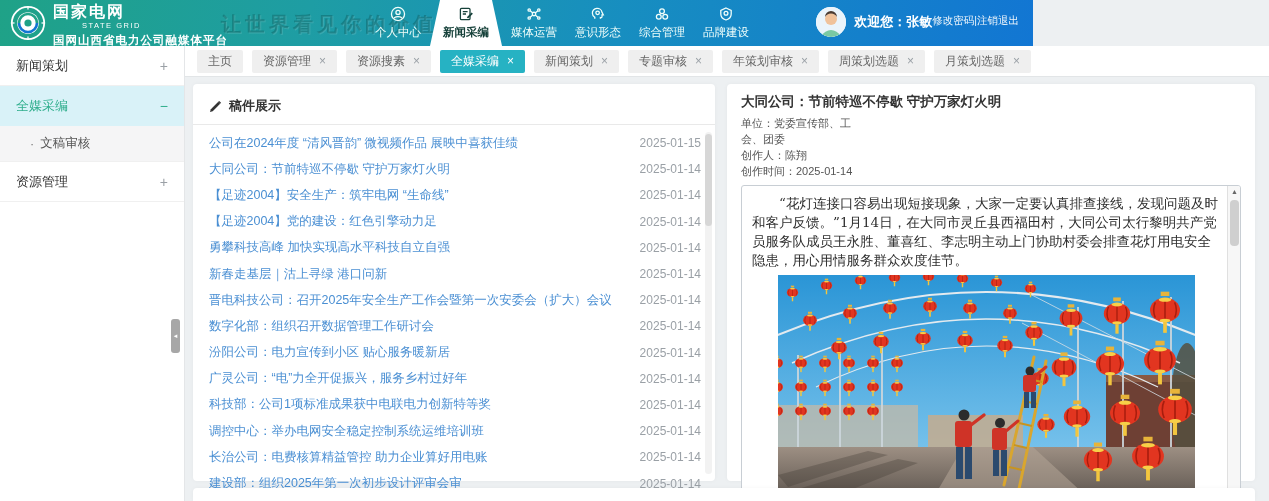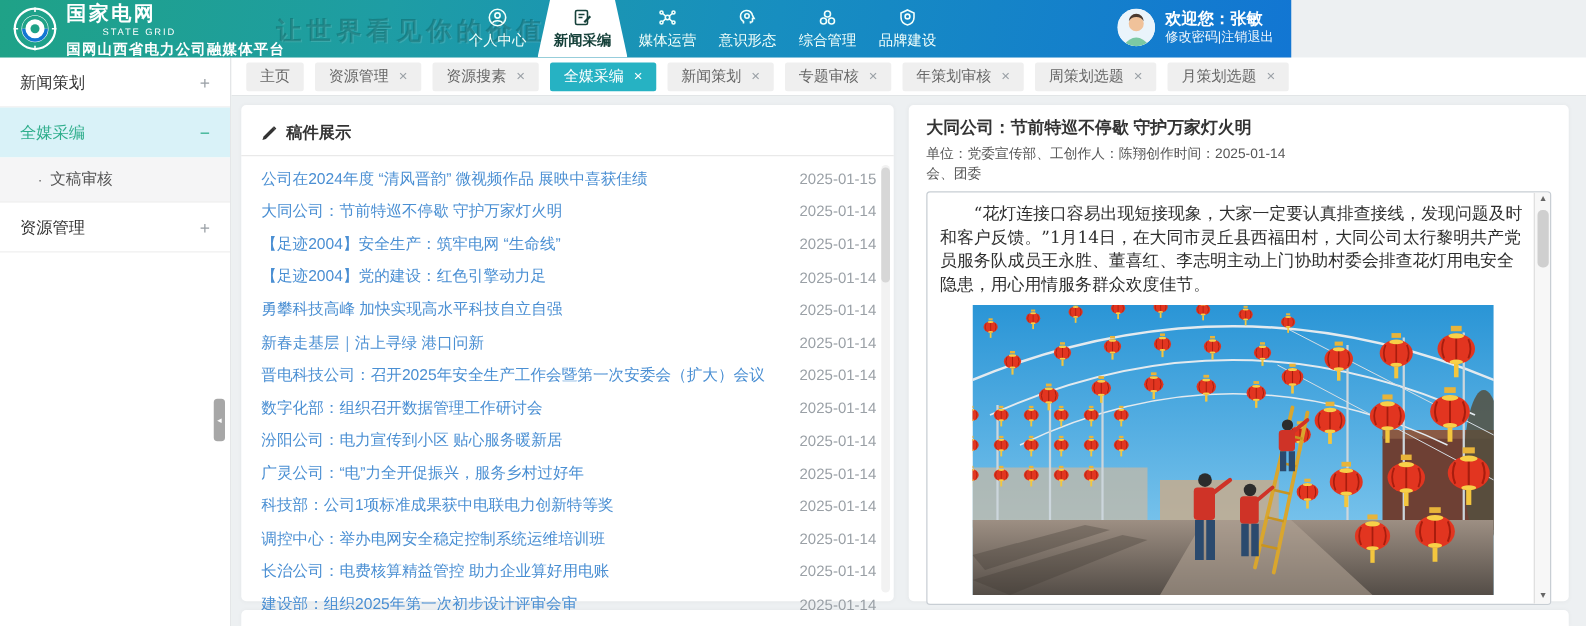--- a/index.html
+++ b/index.html
@@ -18,21 +18,21 @@
   .slogan { position:absolute; left:221px; top:11px; font-size:20px; font-weight:bold; letter-spacing:4px;
     color:rgba(8,84,84,0.38); text-shadow:1px 1px 0 rgba(255,255,255,0.12); user-select:none; }
   .hdr-nav { position:absolute; left:366px; top:0; height:46px; display:flex; }
   .nav-item { width:64px; height:46px; display:flex; flex-direction:column; align-items:center;
     justify-content:center; gap:3px; color:#f2fffb; font-size:11.5px; cursor:pointer; }
   .nav-item svg { width:16px; height:16px; stroke:currentColor; fill:none; stroke-width:1.6; }
   .nav-item.active { width:72px; background:#fff; color:#16413a;
     clip-path:polygon(10px 0, calc(100% - 10px) 0, 100% 100%, 0 100%); font-weight:bold; }
   .user-box { position:absolute; right:14px; top:7px; display:flex; align-items:center; gap:8px; color:#fff; }
   .avatar { width:30px; height:30px; border-radius:50%; background:#fff; overflow:hidden; flex:0 0 auto; }
-  .user-texts { display:flex; flex-direction:column; line-height:1.25; }
+  .user-texts { display:flex; flex-direction:row; line-height:1.25; }
   .welcome { font-size:13px; font-weight:bold; }
   .user-links { font-size:10.5px; opacity:.92; }
 
   
   .sidebar { position:absolute; top:46px; left:0; width:185px; height:455px; background:#fff;
     border-right:1px solid #e4e6e8; z-index:10; }
   .side-row { height:40px; display:flex; align-items:center; justify-content:space-between;
     padding:0 16px; font-size:13px; color:#333; border-bottom:1px solid #f0f0f0; cursor:pointer; }
   .side-row .exp { color:#9aa0a6; font-size:14px; }
   .side-row.active { background:#d9f2f8; color:#2fae8c; border-bottom:none; }
@@ -68,21 +68,21 @@
   .article-link { font-size:12.5px; color:#4a8fd3; cursor:pointer; white-space:nowrap; overflow:hidden;
     text-overflow:ellipsis; max-width:420px; }
   .article-date { font-size:12px; color:#9aa0a6; margin-left:8px; flex:0 0 auto; }
   .list-scroll { position:absolute; right:3px; top:48px; width:7px; height:342px; background:#f2f2f2;
     border-radius:4px; }
   .list-thumb { position:absolute; left:0; top:2px; width:7px; height:92px; background:#d7d7d7;
     border-radius:4px; cursor:pointer; }
 
   
   .prev-title { font-size:13.5px; font-weight:bold; color:#333; }
-  .prev-meta { display:flex; margin-top:5px; line-height:1.45; }
+  .prev-meta { display:flex; justify-content:space-between; margin-top:5px; line-height:1.45;flex-direction:column; }
   .prev-meta .m { font-size:11px; color:#555; }
   .m1 { width:110px; } .m2 { width:66px; } .m3 { width:118px; } .m4 { width:150px; } .m5 { width:86px; }
   .content-box { position:relative; margin-top:5px; height:331px; border:1px solid #c8ced4;
     border-radius:3px; background:#fff; overflow:hidden; }
   .content-inner { position:absolute; left:0; top:0; right:13px; bottom:0; padding:8px 6px 6px 10px;
     overflow:hidden; }
   .article-body { font-family:"DejaVu Serif","Liberation Serif",serif; font-size:13.5px; color:#2e2e2e;
     line-height:1.42; text-indent:2em; }
   .photo-wrap { margin:5px auto 0 auto; width:417px; height:232px; }
   .photo-wrap svg { display:block; width:417px; height:232px; }

